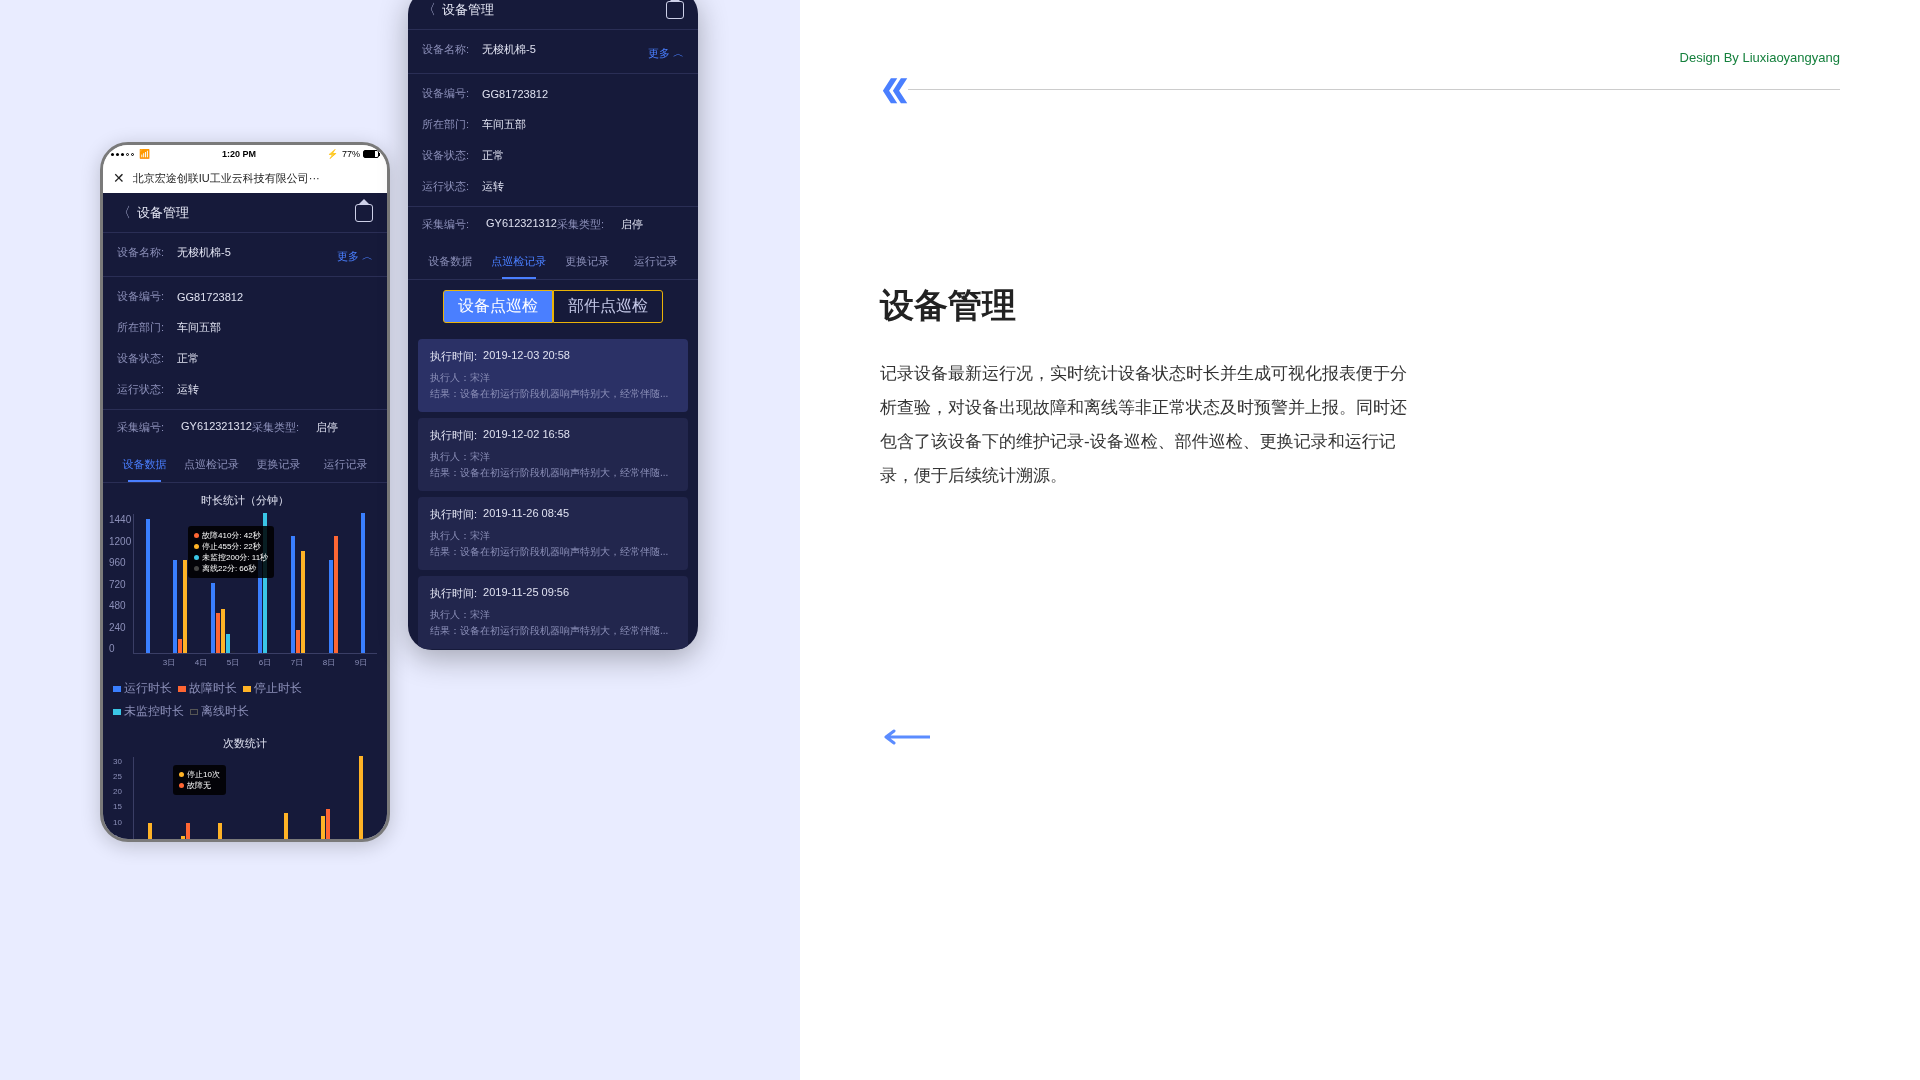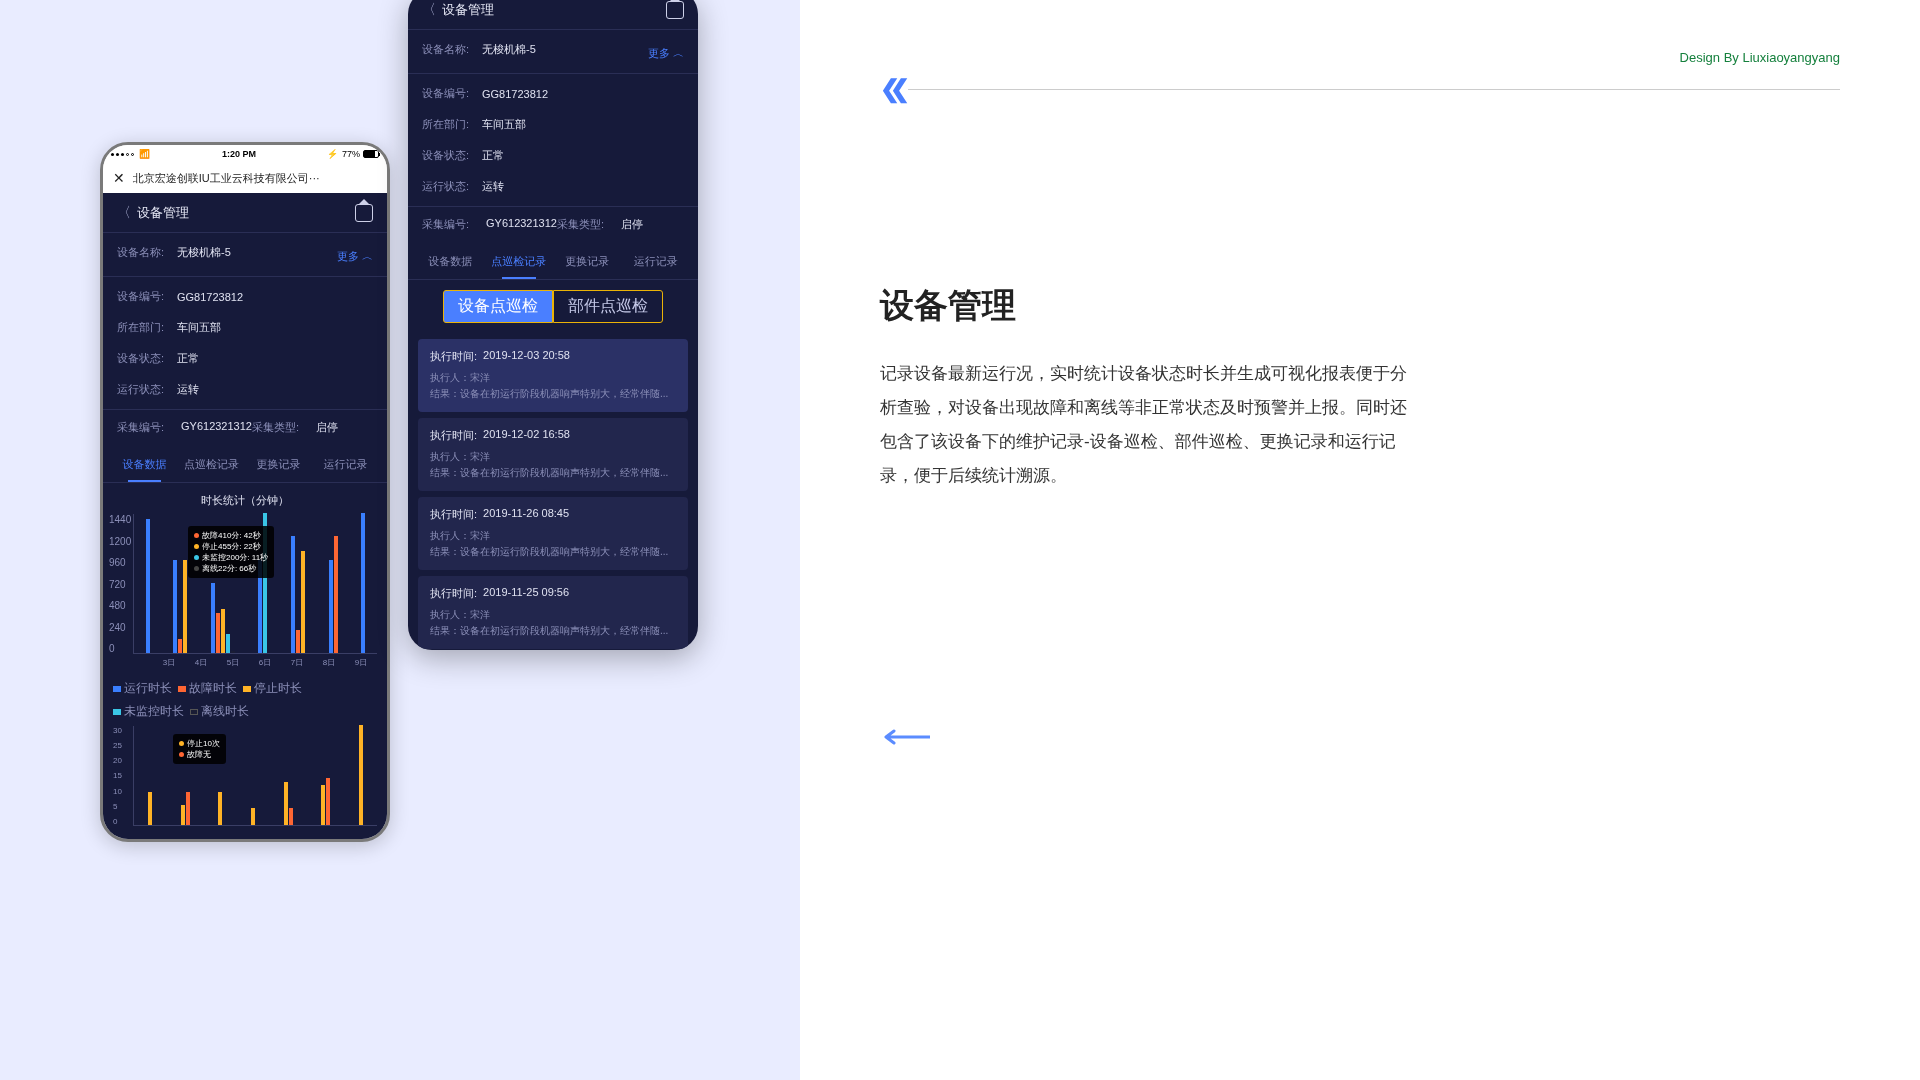--- a/index.html
+++ b/index.html
@@ -244,20 +244,21 @@
         <div class="legend-item">
             <span class="legend-sq" style="background:#3ac6e6"></span>
             <span>未监控时长</span>
           </div>
         <div class="legend-item">
             <span class="legend-sq" style="background:#1a1d35;border:1px solid #555"></span>
             <span>离线时长</span>
           </div>
       </div>
 
+      <div class="chart-title">次数统计</div>
       <div class="chart2">
         <div class="y-axis2">
             <span>30</span>
             <span>25</span>
             <span>20</span>
             <span>15</span>
             <span>10</span>
             <span>5</span>
             <span>0</span>
           </div>

